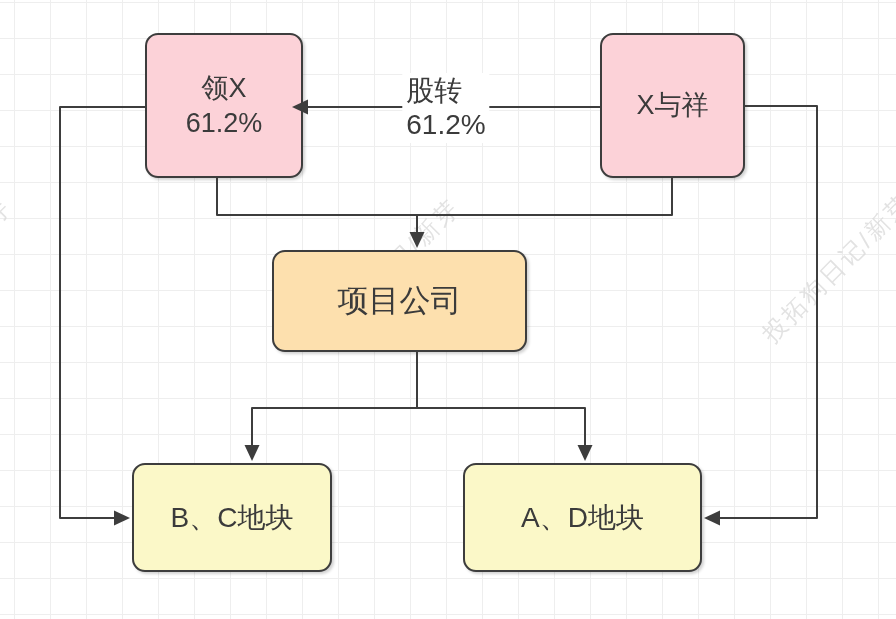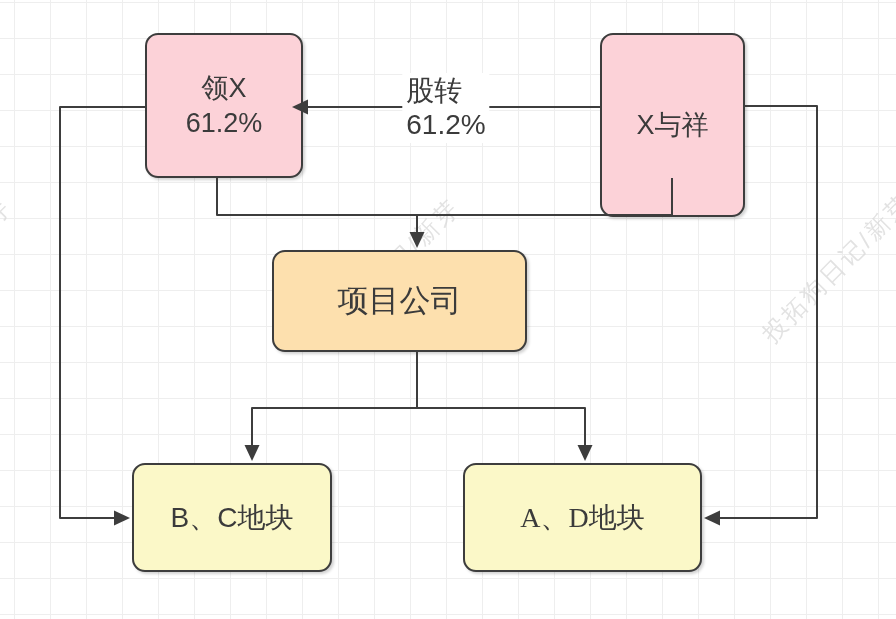--- a/index.html
+++ b/index.html
@@ -25,24 +25,24 @@
     display:flex;flex-direction:column;align-items:center;justify-content:center;
     color:#3b3b3b;text-align:center;
     box-shadow:2px 2px 3px rgba(0,0,0,0.18);
     box-sizing:border-box;
   }
   .node .l1,.node .l2{line-height:35px;font-size:27px;}
   .node-pink{background:#fcd2d8;}
   .node-orange{background:#fde0ae;font-size:31px;}
   .node-yellow{background:#fbf8c8;font-size:28px;}
   #node-lingx   {left:145px;top:33px; width:158px;height:145px;}
-  #node-xyx     {left:600px;top:33px; width:145px;height:184px;}
+  #node-xyx     {left:600px;top:33px; width:145px;height:145px;}
   #node-project {left:272px;top:250px;width:255px;height:102px;text-align:right;}
   #node-bc      {left:132px;top:463px;width:200px;height:109px;}
-  #node-ad      {left:463px;top:463px;width:239px;height:109px;font-family:Liberation Serif, serif;}
+  #node-ad      {left:463px;top:463px;width:239px;height:109px;}
   #edges{position:absolute;left:0;top:0;z-index:4;pointer-events:none;}
   .edge-label{
     position:absolute;z-index:5;left:446px;top:108px;
     transform:translate(-50%,-50%);
     background:#ffffff;padding:1px 4px;
     color:#3b3b3b;font-size:28px;line-height:34px;text-align:left;white-space:nowrap;
   }
 </style>
 </head>
 <body>

